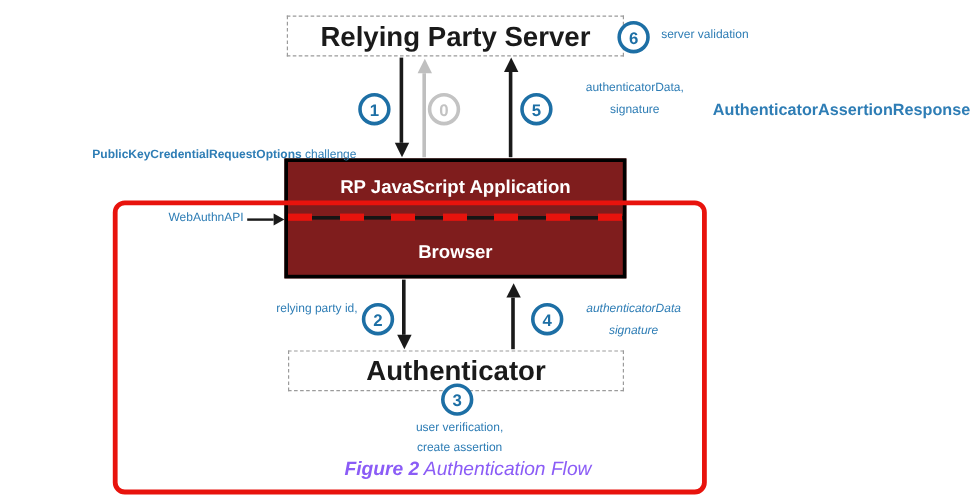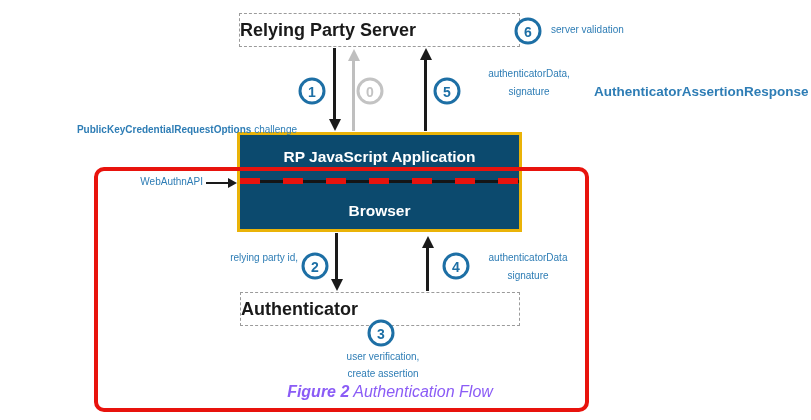--- a/index.html
+++ b/index.html
@@ -1,26 +1,26 @@
 <!DOCTYPE html>
 <html><head>
 <meta charset="utf-8">
 <style>
   html,body{margin:0;padding:0;background:#fff;}
   body{font-family:"Liberation Sans",sans-serif;}
   .stage{position:relative;width:811px;height:420px;background:#fff;overflow:hidden;}
 
   
   .dashed-box{position:absolute;border:1.5px dashed #9b9b9b;background:#fff;
-    display:flex;align-items:center;justify-content:flex-start;
-    font-weight:bold;font-size:18px;color:#1a1a1a;box-sizing:border-box;z-index:1;}
+    display:flex;align-items:center;justify-content:center;
+    font-weight:bold;font-size:23px;color:#1a1a1a;box-sizing:border-box;z-index:1;}
 
   
   .blue-box{position:absolute;left:237px;top:132px;width:285px;height:100px;
-    background:#0c4a6e;border:3px solid #eab308;box-sizing:border-box;z-index:1;}
+    background:#7f1d1d;border:3px solid #000000;box-sizing:border-box;z-index:1;}
   .blue-box .row{position:absolute;left:0;width:100%;text-align:center;
     color:#fff;font-weight:bold;font-size:15.5px;}
 
   
   .red-rect{position:absolute;left:94px;top:167px;width:495px;height:245px;
     border:4.5px solid #e8130d;border-radius:10px;box-sizing:border-box;z-index:3;}
 
   
   .api-line{position:absolute;left:240px;top:178px;width:279px;height:6px;z-index:4;}
   .api-line .black{position:absolute;top:2px;left:0;right:0;height:2.5px;background:#151515;}
@@ -118,21 +118,21 @@
     <span>2</span>
   </div>
   <div class="circle" style="left:456px;top:266px;">
     <span>4</span>
   </div>
 
   <div class="blue nowrap" style="right:513px;top:249px;text-align:right;line-height:18px;">
     <div>relying party id,</div>
   </div>
 
-  <div class="blue" style="left:472px;top:249px;width:112px;text-align:center;line-height:18px;">
+  <div class="blue" style="left:472px;top:249px;width:112px;text-align:center;line-height:18px;font-style:italic;">
     <div>authenticatorData</div>
     <div>signature</div>
   </div>
 
   <div class="dashed-box" style="left:240px;top:292px;width:280px;height:34px;">
     <span>Authenticator</span>
   </div>
 
   <div class="circle" style="left:381px;top:333px;">
     <span>3</span>

